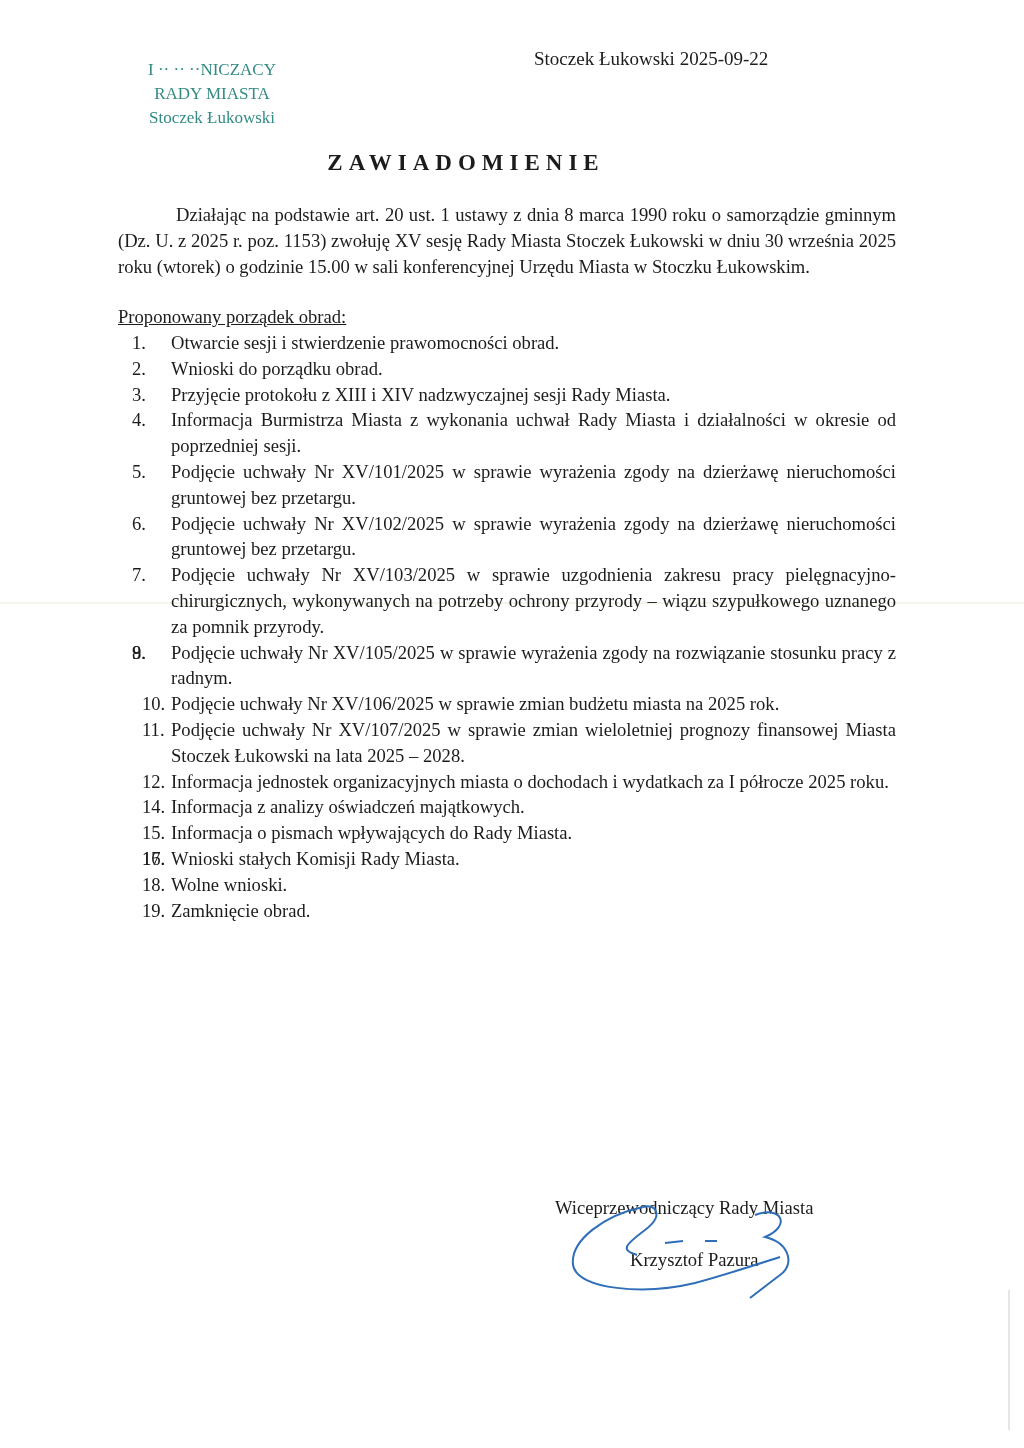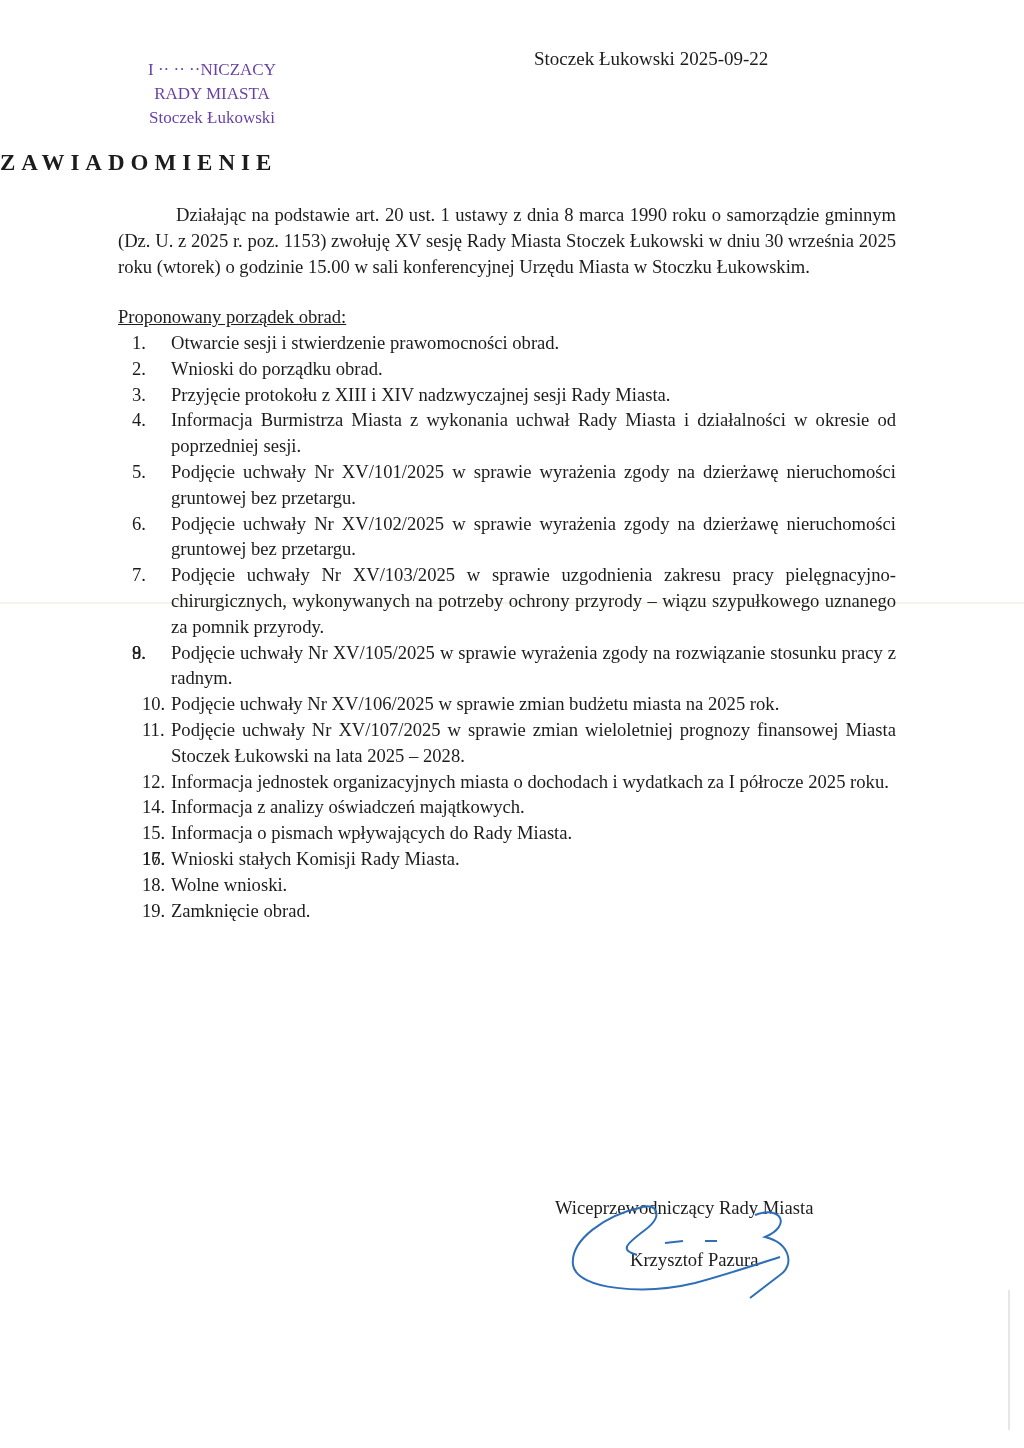--- a/index.html
+++ b/index.html
@@ -1,22 +1,22 @@
 <!DOCTYPE html>
 <html><head>
 <meta charset="utf-8">
 <style>
   html, body { margin:0; padding:0; background:#ffffff; }
   body { width:1024px; height:1448px; position:relative; overflow:hidden;
          font-family:"Liberation Serif", serif; color:#1c1c1c; }
   .stamp { position:absolute; left:112px; top:58px; width:200px; text-align:center;
-           color:#4c1d95; font-family:"Liberation Serif", serif; font-size:17px; line-height:24px; opacity:0.85; }
+           color:#0f766e; font-family:"Liberation Serif", serif; font-size:17px; line-height:24px; opacity:0.85; }
   .stamp div { white-space:nowrap; }
   .place-date { position:absolute; left:534px; top:48px; font-size:19px; }
-  .title { position:absolute; left:0; width:932px; top:150px; text-align:left;
+  .title { position:absolute; left:0; width:932px; top:150px; text-align:center;
            font-size:23px; font-weight:bold; letter-spacing:6px; }
   .intro { position:absolute; left:118px; width:778px; top:202px; font-size:18.6px;
            line-height:26px; text-align:justify; }
   .intro .indent { display:inline-block; width:58px; }
   .intro b { font-weight:normal; }
   .agenda-label { position:absolute; left:118px; top:306px; font-size:18.6px; text-decoration:underline; }
   .agenda { position:absolute; left:118px; width:778px; top:330px; margin:0; padding:0; list-style:none;
             font-size:18.6px; line-height:25.8px; }
   .agenda li { position:relative; padding-left:53px; text-align:justify; }
   .agenda li .num { position:absolute; left:14px; top:0; }

